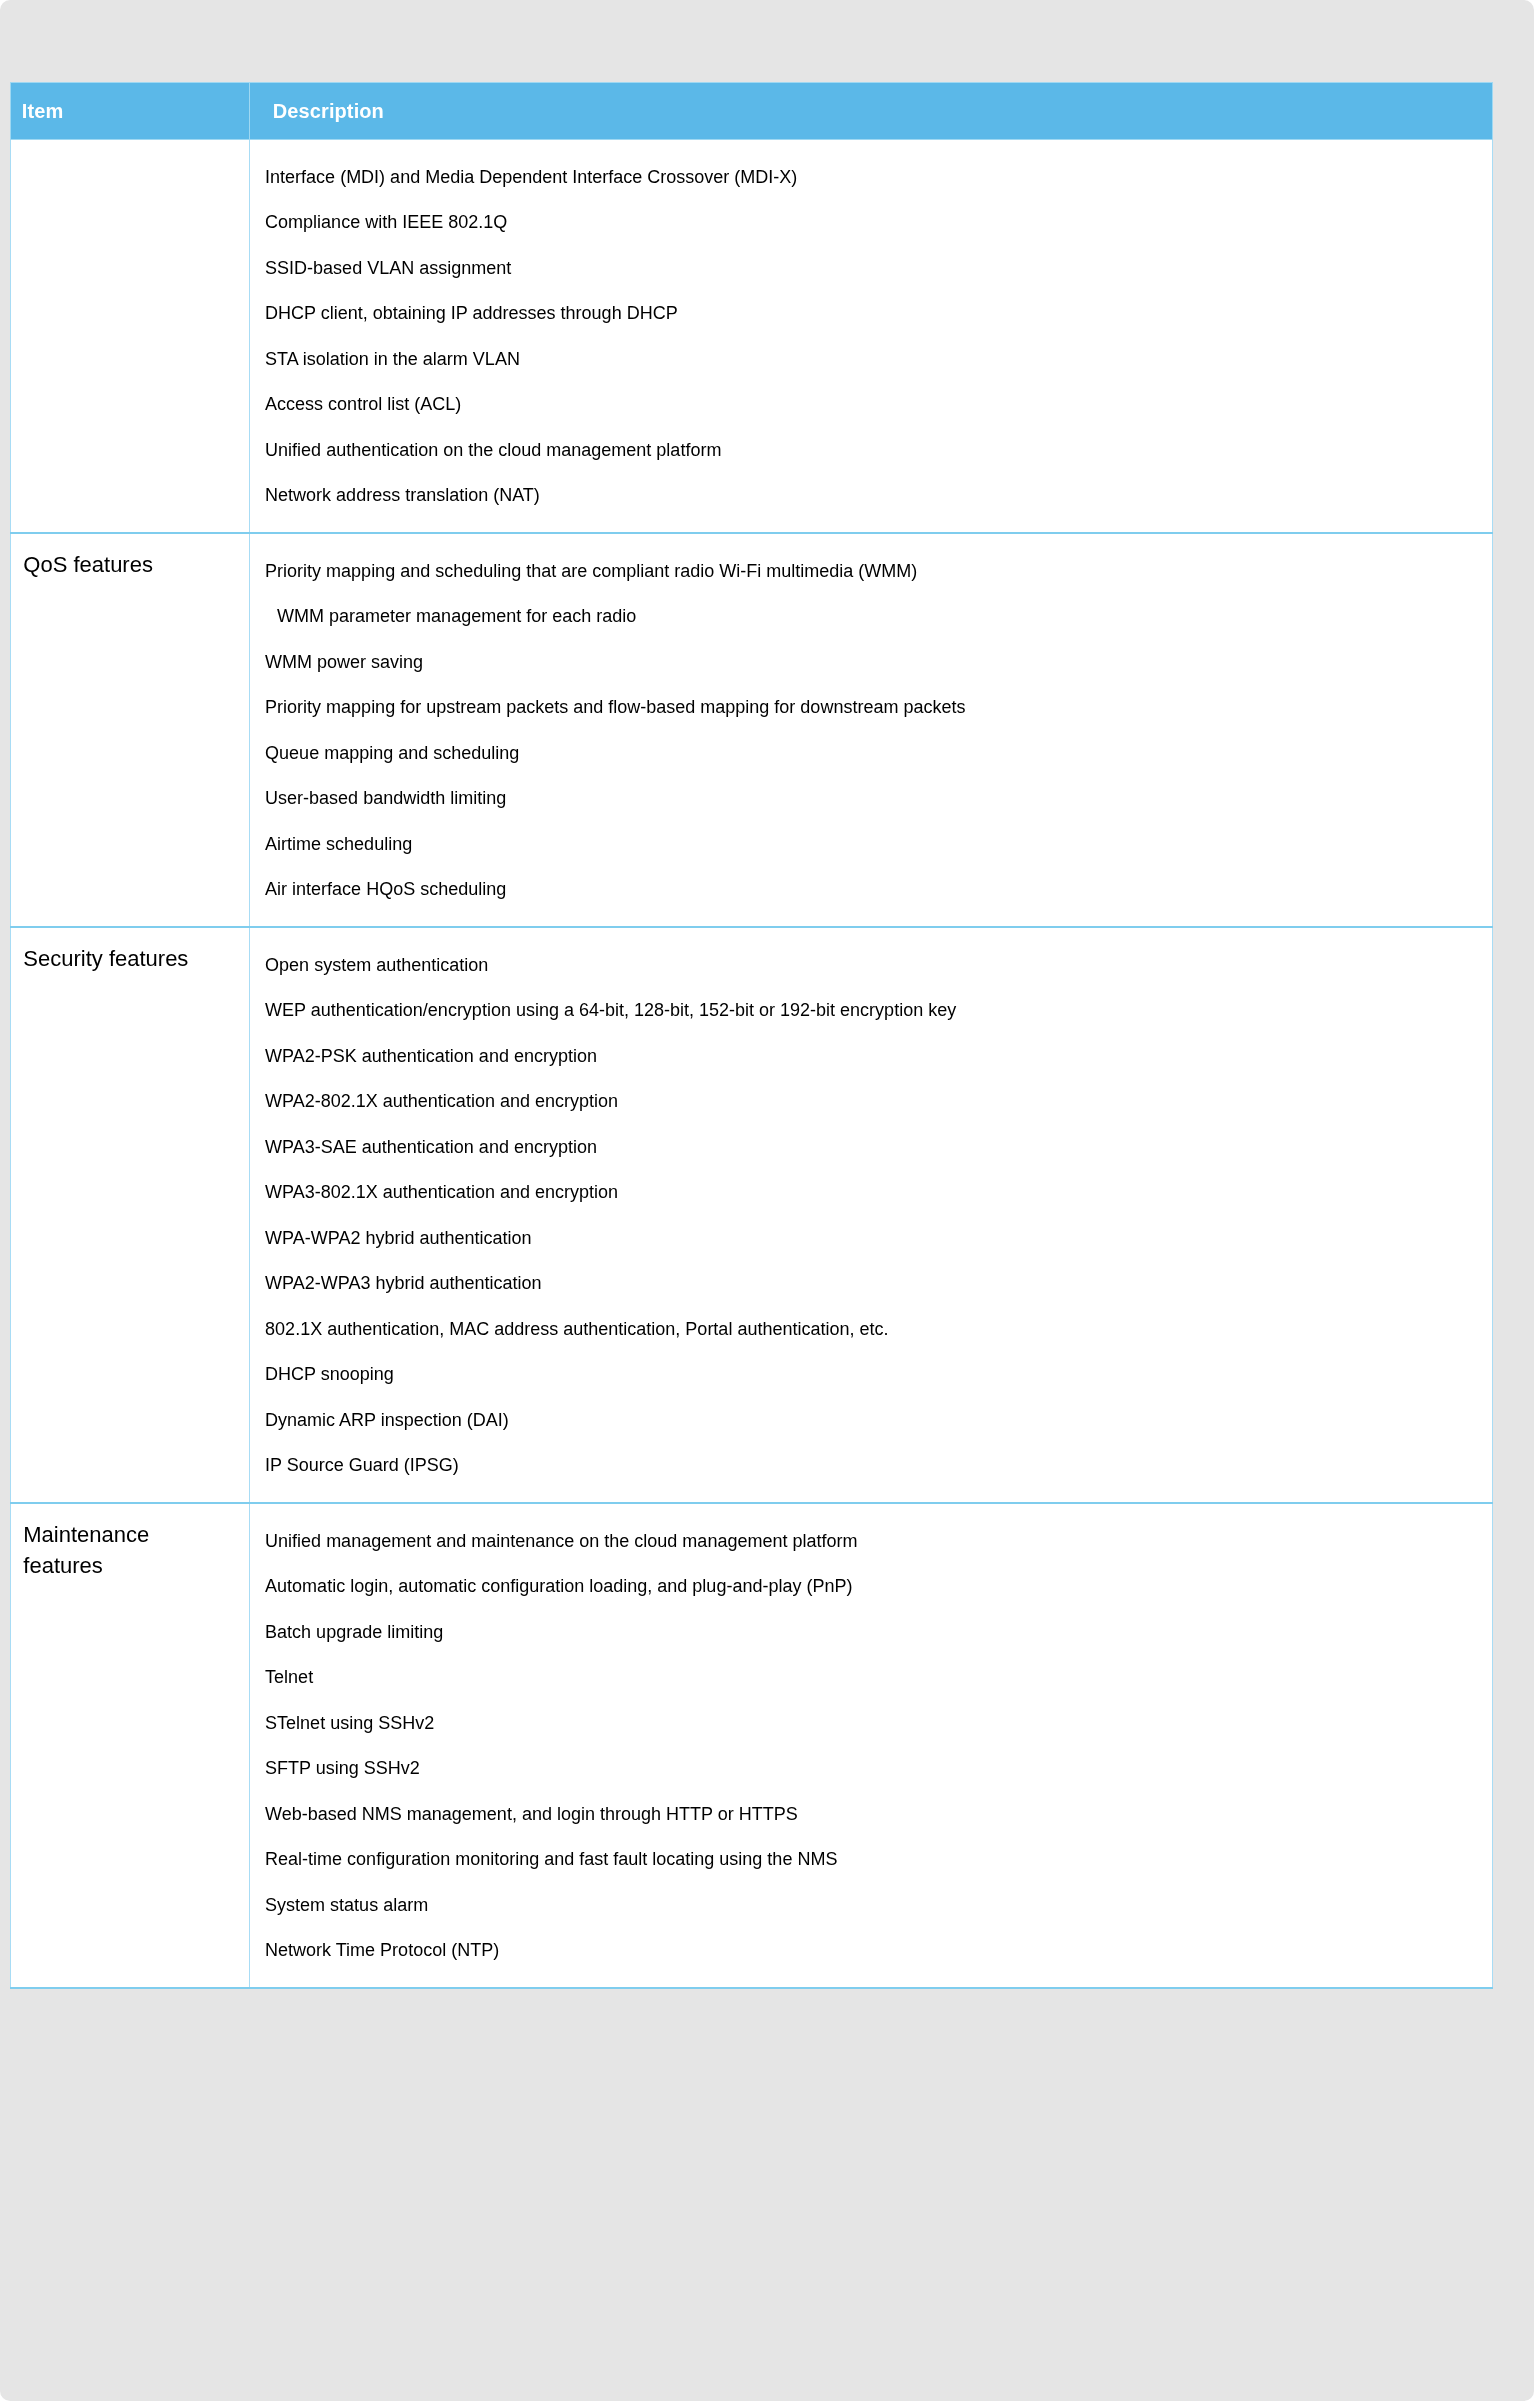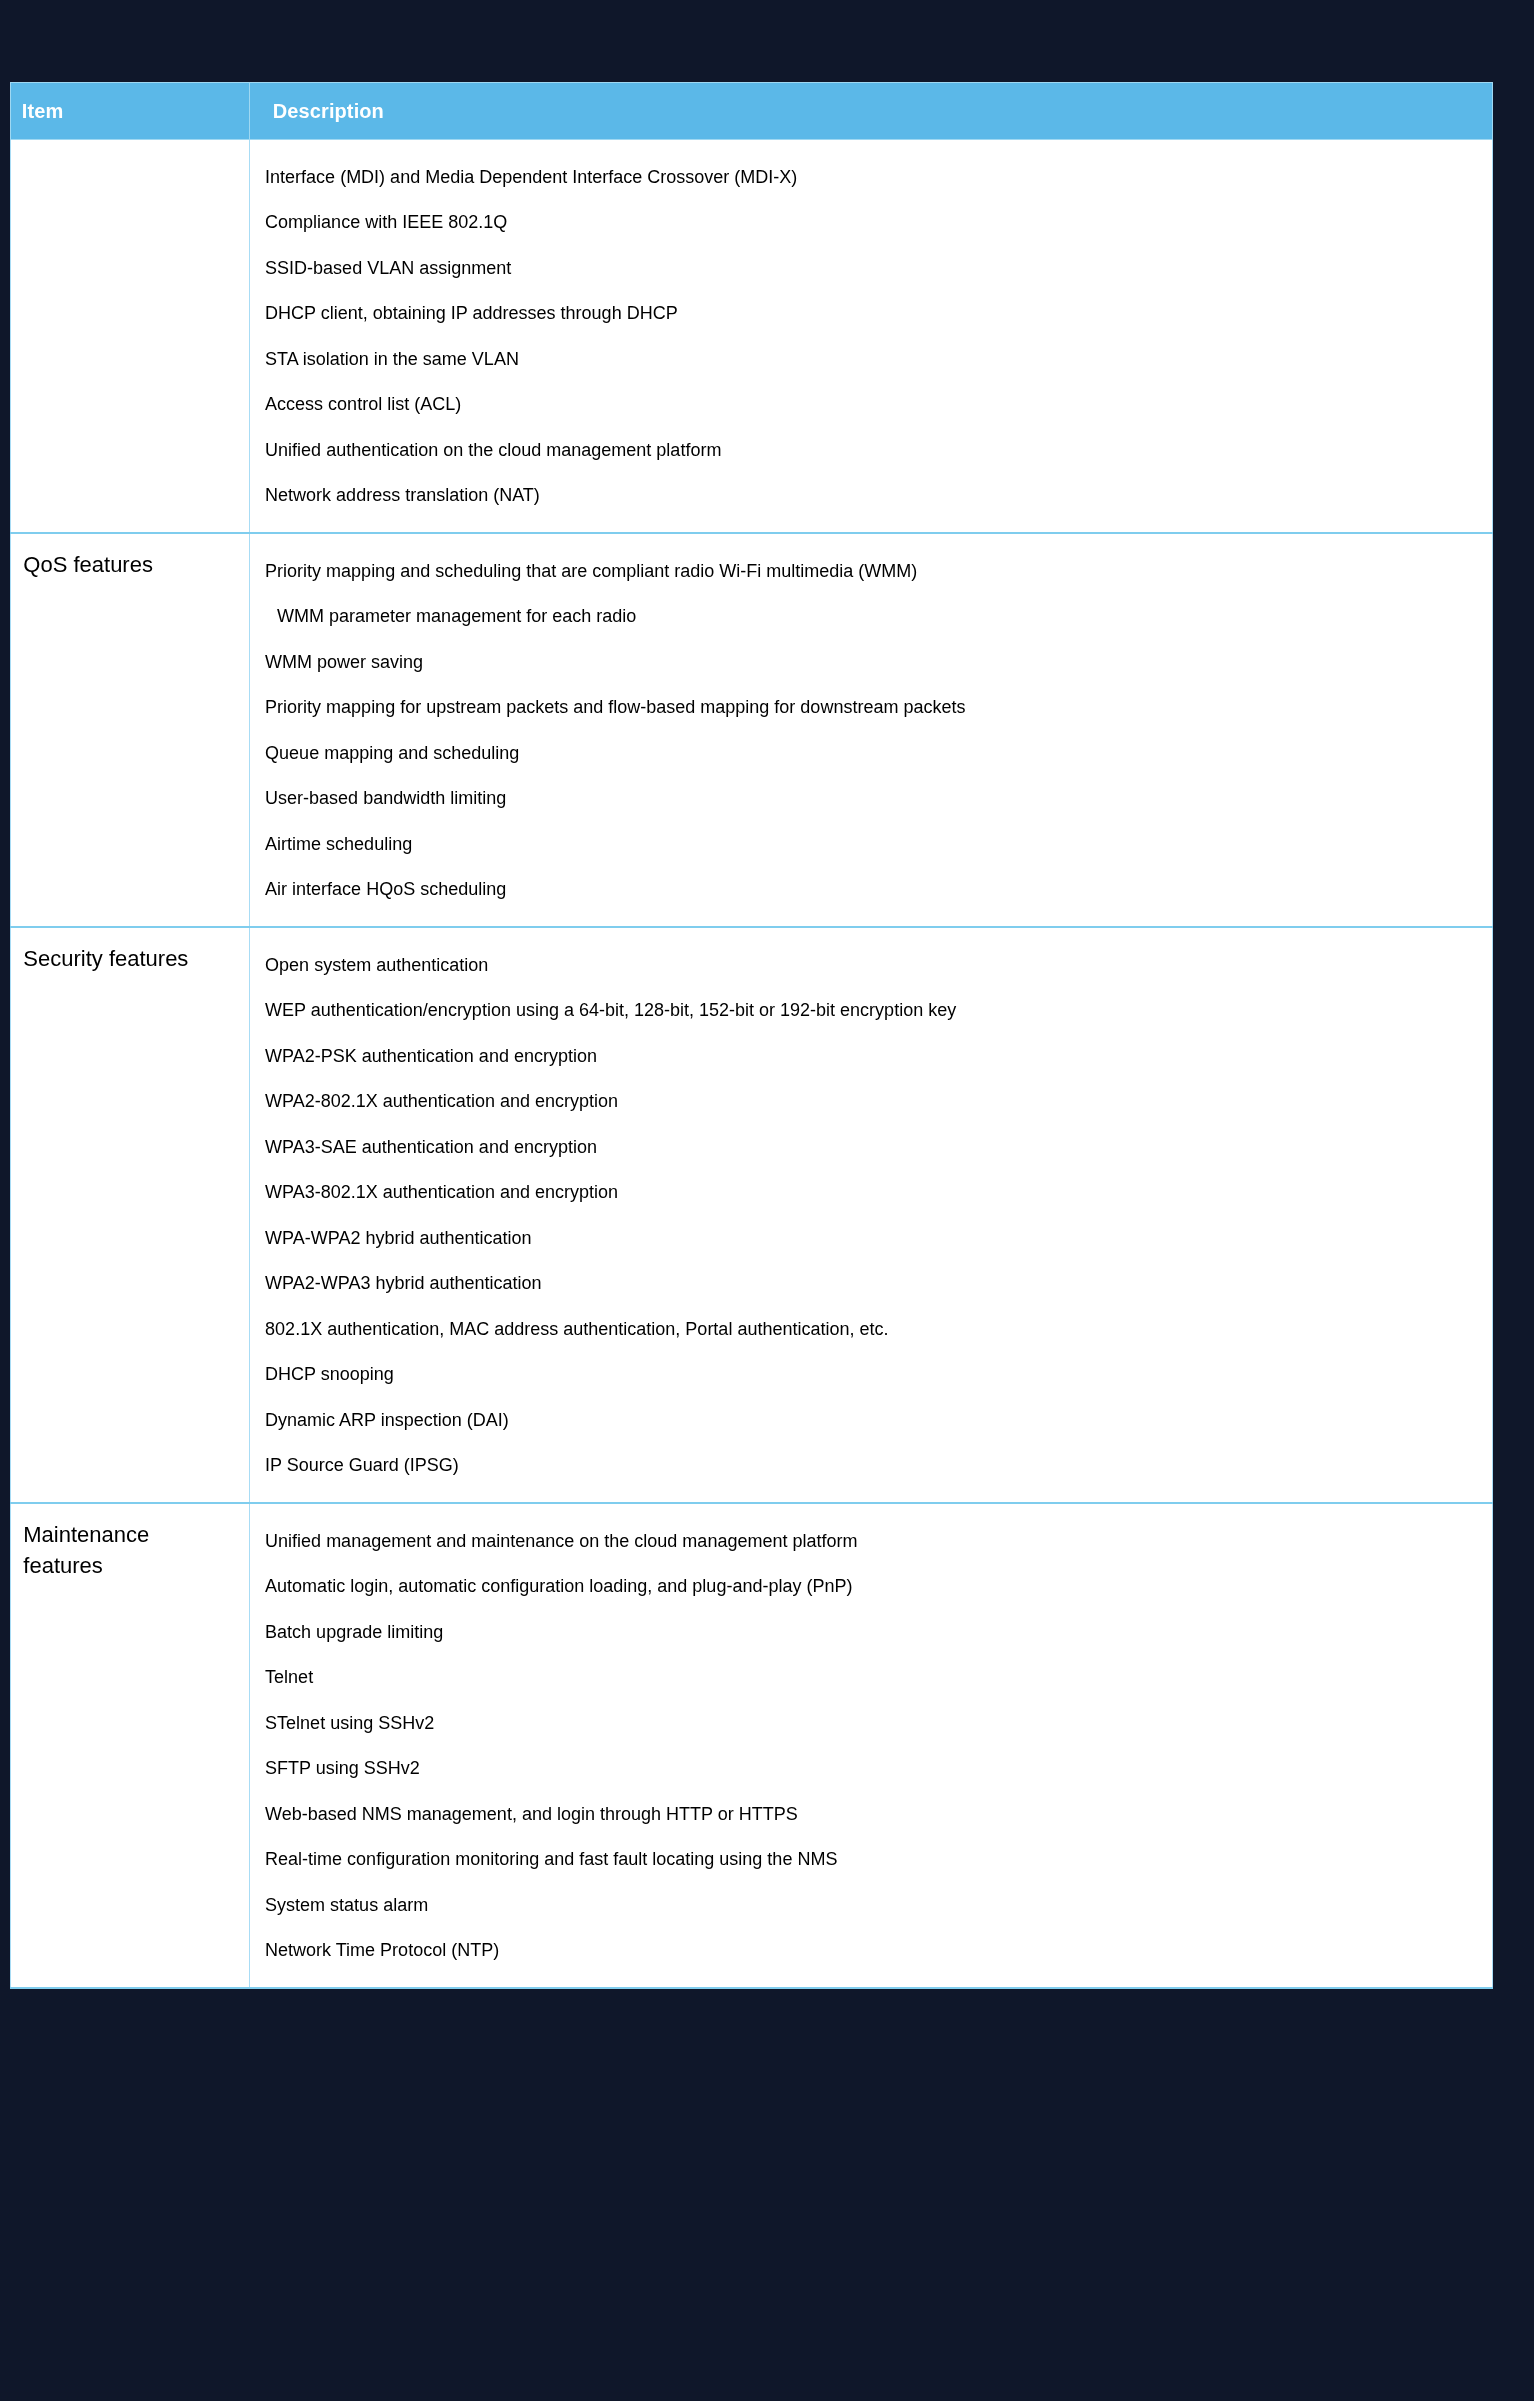--- a/index.html
+++ b/index.html
@@ -12,22 +12,23 @@
     width: 1534px;
     height: 2401px;
     font-family: "Liberation Sans", sans-serif;
     -webkit-font-smoothing: antialiased;
   }
 
   .page {
     position: relative;
     width: 1534px;
     height: 2401px;
-    background: #0f172a;
+    background: #e5e5e5;
     overflow: hidden;
+    border-radius: 10px;
   }
 
   .spec-table {
     position: absolute;
     left: 9.8px;
     top: 82px;
     width: 1482px;
     border-collapse: collapse;
     table-layout: fixed;
   }
@@ -119,21 +120,21 @@
     <tbody>
         <tr>
           <td class="cell-item">
             <span class="item-label"></span>
           </td>
           <td class="cell-desc">
             <div class="desc-line">Interface (MDI) and Media Dependent Interface Crossover (MDI-X)</div>
             <div class="desc-line">Compliance with IEEE 802.1Q</div>
             <div class="desc-line">SSID-based VLAN assignment</div>
             <div class="desc-line">DHCP client, obtaining IP addresses through DHCP</div>
-            <div class="desc-line">STA isolation in the same VLAN</div>
+            <div class="desc-line">STA isolation in the alarm VLAN</div>
             <div class="desc-line">Access control list (ACL)</div>
             <div class="desc-line">Unified authentication on the cloud management platform</div>
             <div class="desc-line">Network address translation (NAT)</div>
           </td>
         </tr>
         <tr>
           <td class="cell-item">
             <span class="item-label">QoS features</span>
           </td>
           <td class="cell-desc">

